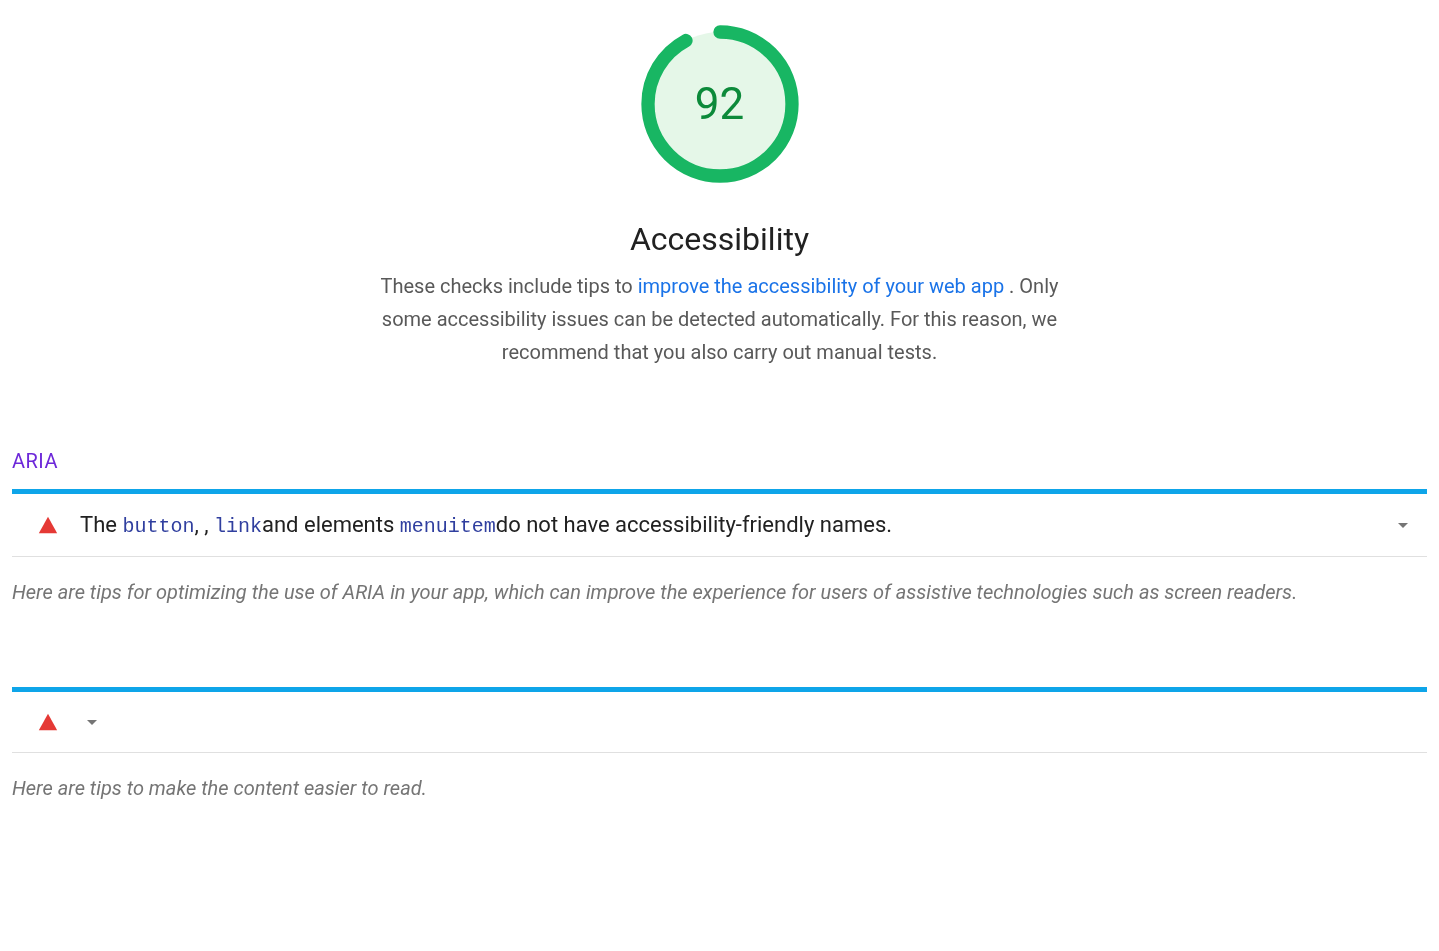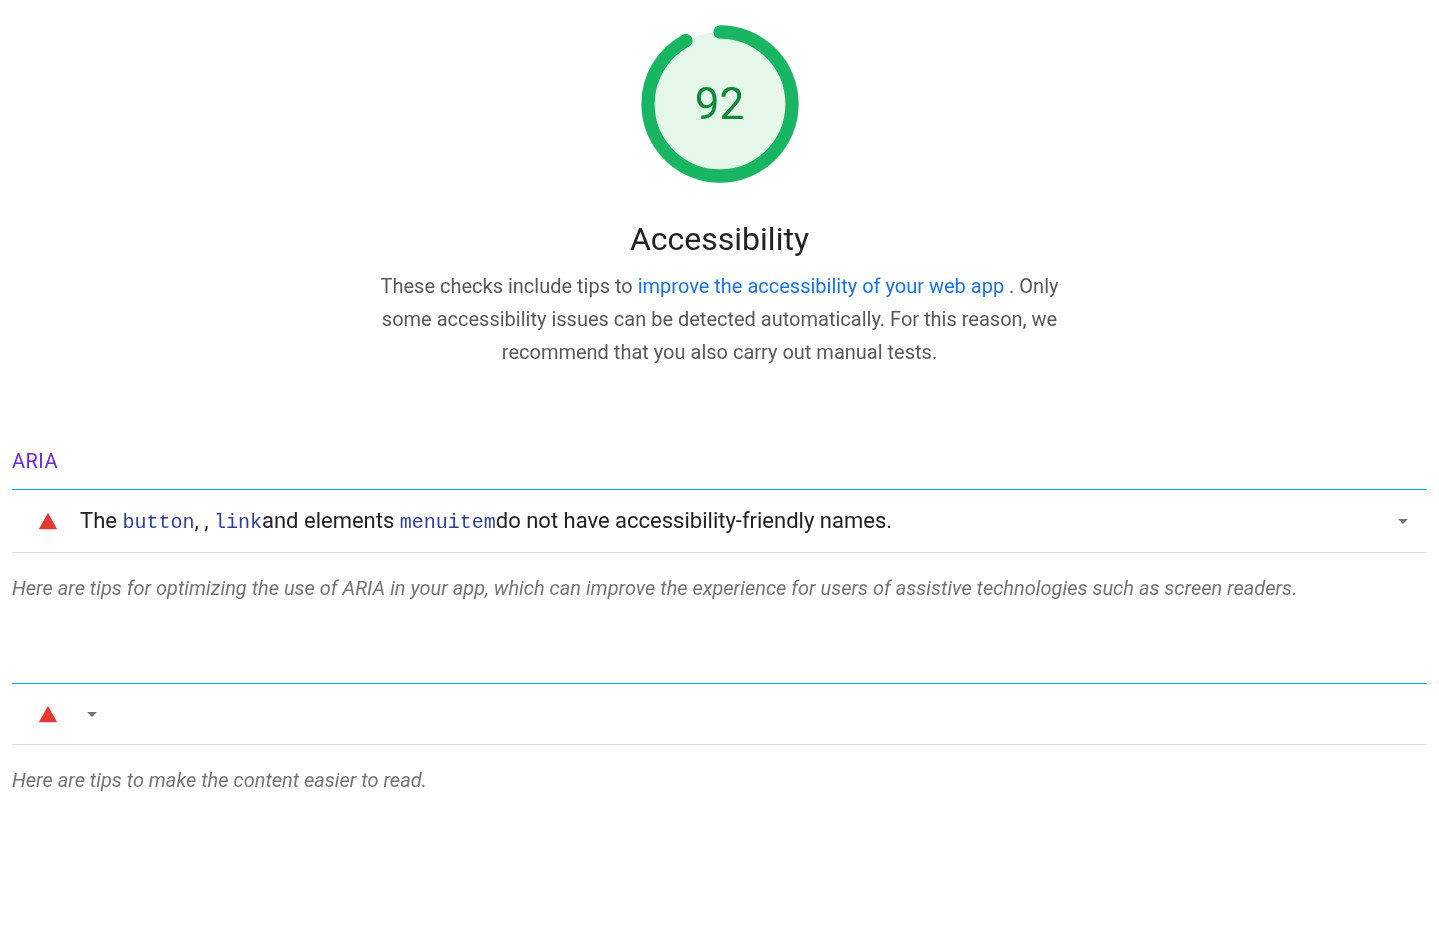--- a/index.html
+++ b/index.html
@@ -71,21 +71,21 @@
       text-decoration: none;
     }
     .section-label {
       font-size: 20px;
       color: #6d28d9;
       letter-spacing: 0.5px;
       margin-bottom: 16px;
       padding-left: 0;
     }
     .audit-row {
-      border-top: 1px solid #0ea5e9;
+      border-top: 5px solid #0ea5e9;
       border-bottom: 1px solid #e0e0e0;
       padding: 18px 12px 18px 24px;
       display: flex;
       align-items: center;
       cursor: pointer;
     }
     .audit-icon {
       width: 24px;
       height: 24px;
       flex-shrink: 0;

